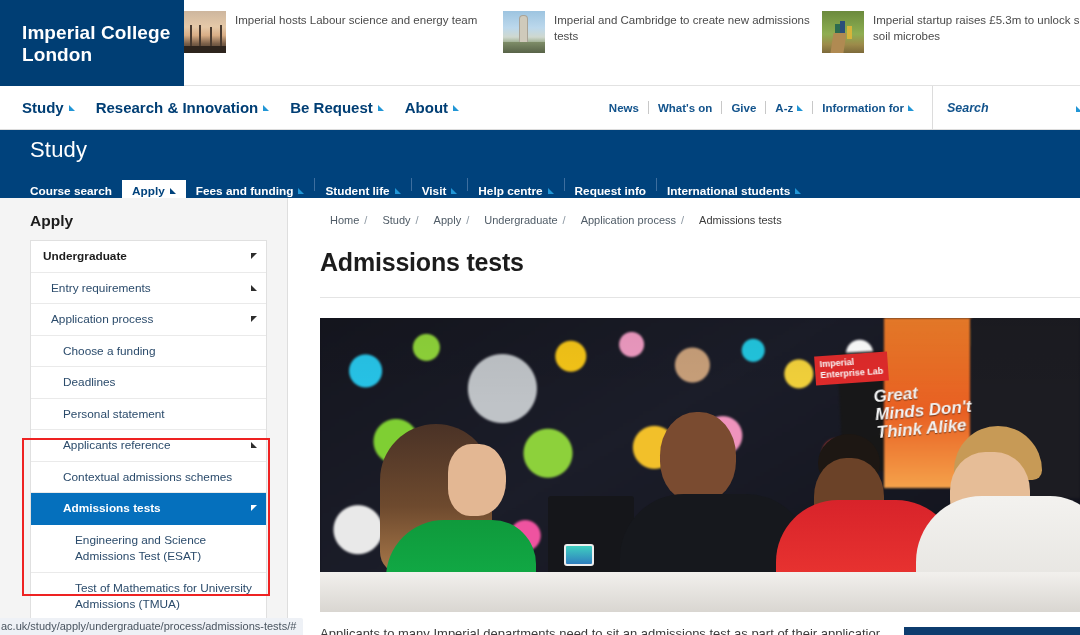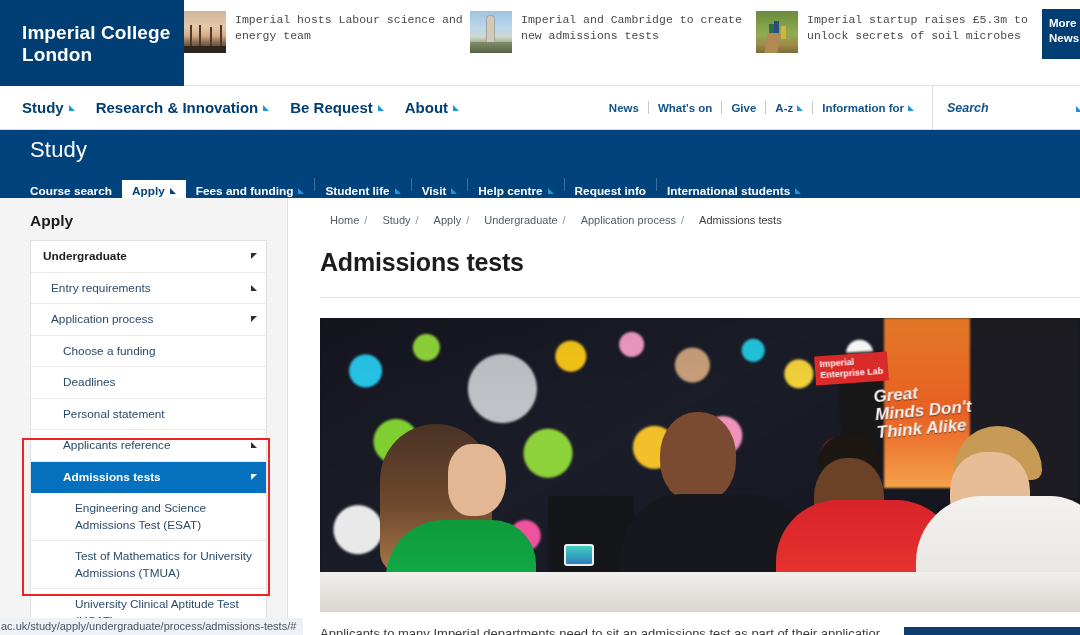--- a/index.html
+++ b/index.html
@@ -36,23 +36,22 @@
   }
   .news-items {
     flex: 1 1 auto;
     display: flex;
     align-items: flex-start;
     padding-top: 11px;
   }
   .news-item {
     display: flex;
     align-items: flex-start;
-    width: 286px;
+    width: 319px;
     padding-right: 6px;
-    font-family: Liberation Mono, monospace;
   }
   .news-thumb {
     width: 42px; height: 42px;
     flex: 0 0 42px;
     margin-right: 9px;
     position: relative;
     overflow: hidden;
     background: #bbb;
   }
   
@@ -706,20 +705,23 @@
 
       <div class="nav-row">
         <span class="lbl lvl2">Personal statement</span>
       </div>
 
       <div class="nav-row">
         <span class="lbl lvl2">Applicants reference</span>
         <span class="tri tri-bl-dark"></span>
       </div>
 
+      <div class="nav-row">
+        <span class="lbl lvl2">Contextual admissions schemes</span>
+      </div>
 
       <div class="nav-row active">
         <span class="lbl lvl2">Admissions tests</span>
         <span class="tri tri-tl-white"></span>
       </div>
 
       <div class="nav-row">
         <span class="lbl lvl2" style="padding-left:44px">Engineering and Science Admissions Test (ESAT)</span>
       </div>
 

